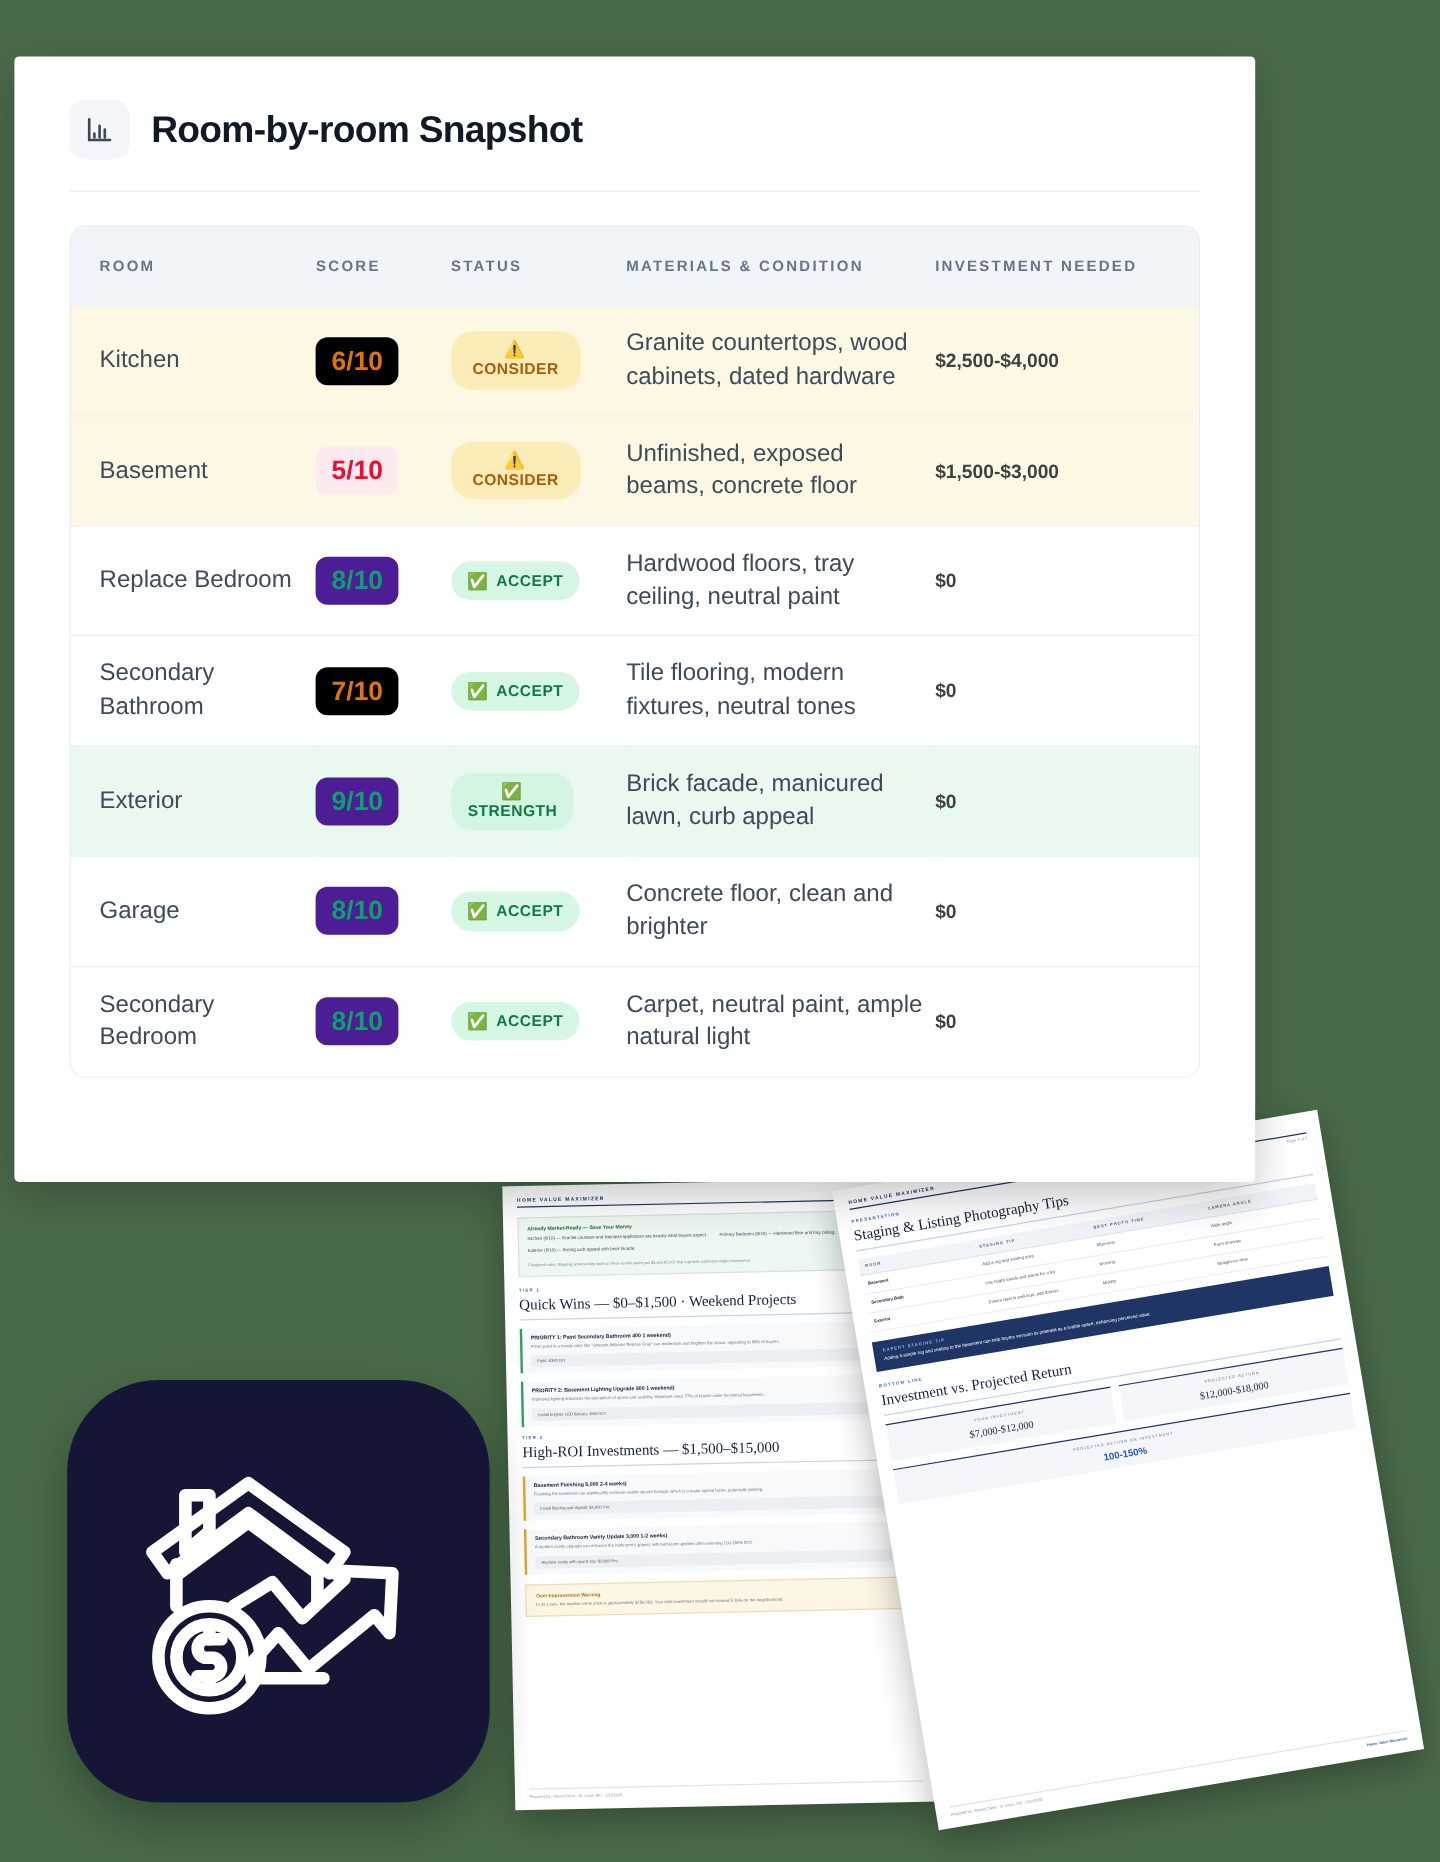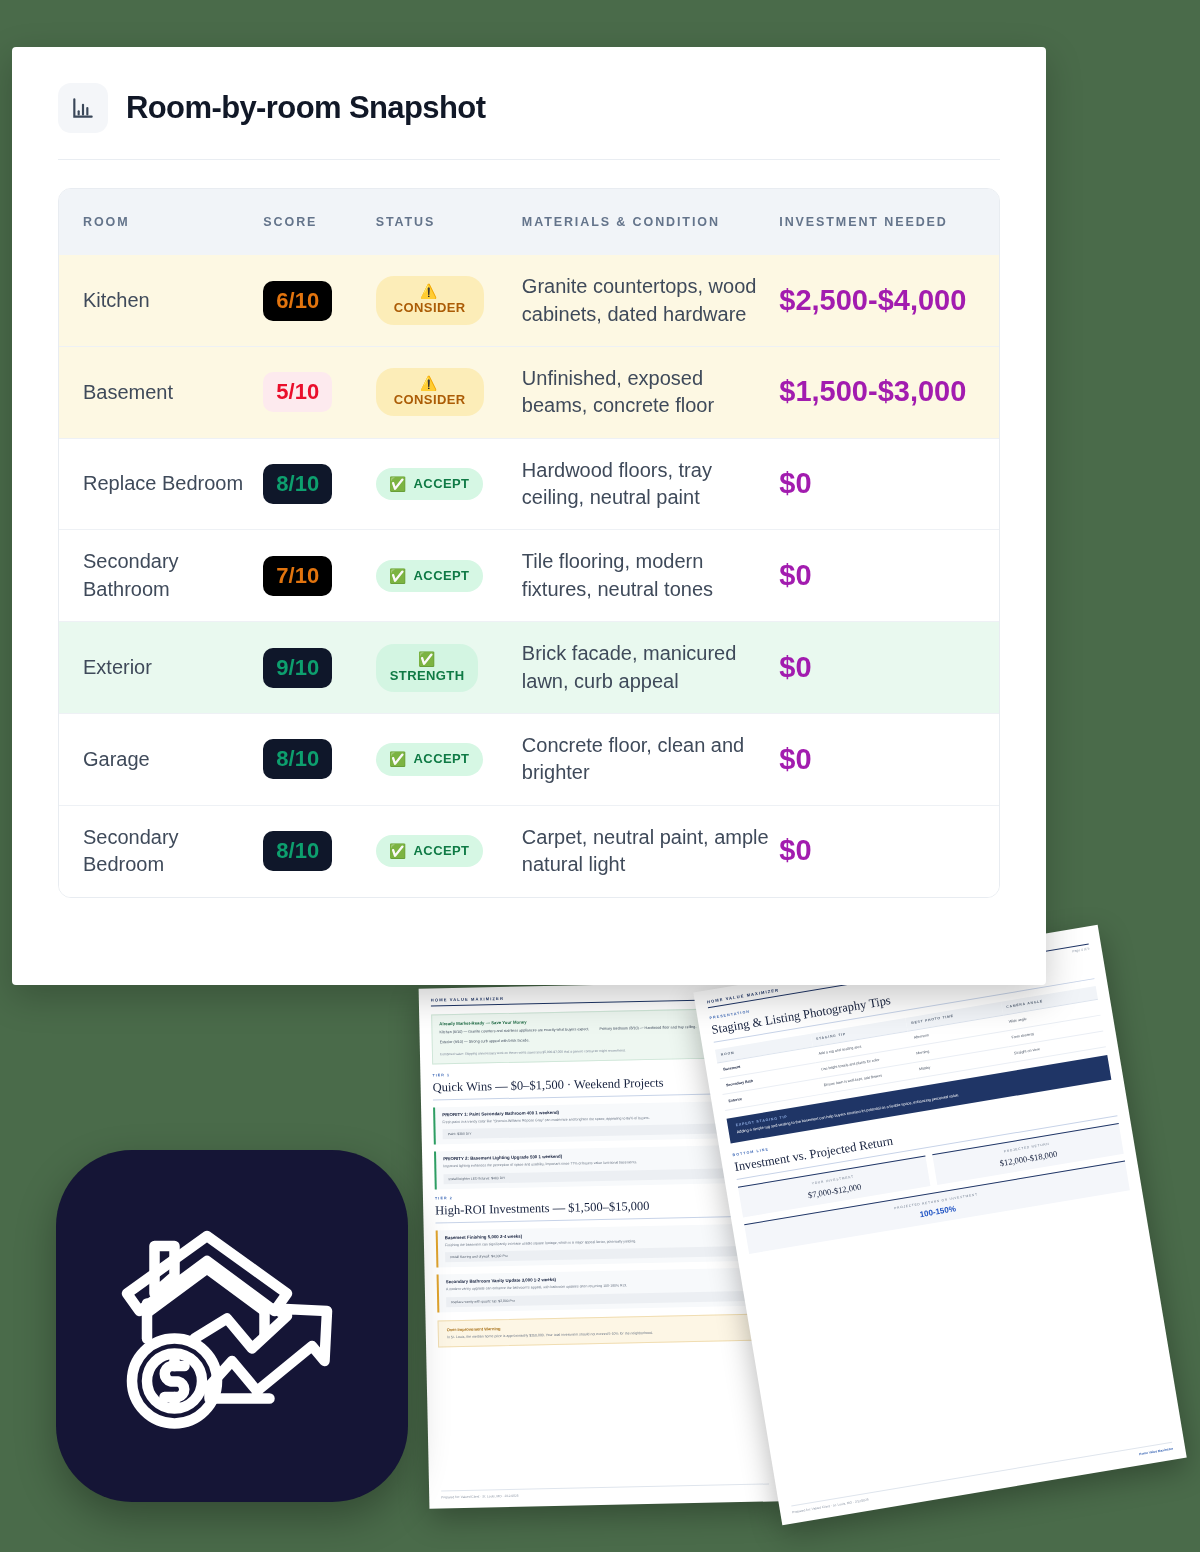--- a/index.html
+++ b/index.html
@@ -91,21 +91,21 @@
   .score {
     display: inline-block;
     font-size: 22px;
     font-weight: bold;
     padding: 9px 13px;
     border-radius: 10px;
     line-height: 1;
   }
   .score.s-orange { color: #e2740e; background: #000000; }
   .score.s-red    { color: #ea0f2c; background: #fdeaee; }
-  .score.s-green  { color: #0d9f6e; background: #0f172a; text-align: center; }
+  .score.s-green  { color: #0d9f6e; background: #4c1d95; text-align: center; }
 
   .badge {
     display: inline-flex;
     align-items: center;
     justify-content: center;
     gap: 6px;
     font-size: 13px;
     font-weight: bold;
     letter-spacing: 0.4px;
     border-radius: 20px;
@@ -128,23 +128,23 @@
     background: #d3f5e2;
     color: #0f7a45;
     flex-direction: column;
     gap: 2px;
     border-radius: 18px;
     padding: 8px 14px;
   }
   .badge .bi { font-size: 14px; line-height: 1; }
 
   .invest {
-    font-size: 29px;
+    font-size: 16px;
     font-weight: bold;
-    color: #a21caf;
+    color: #404040;
   }
   .materials { color: #3f4a5a; }
 
   
   .app-icon {
     position: absolute;
     left: 56px; top: 1150px;
     width: 352px; height: 352px;
     background: #151536;
     border-radius: 76px;

